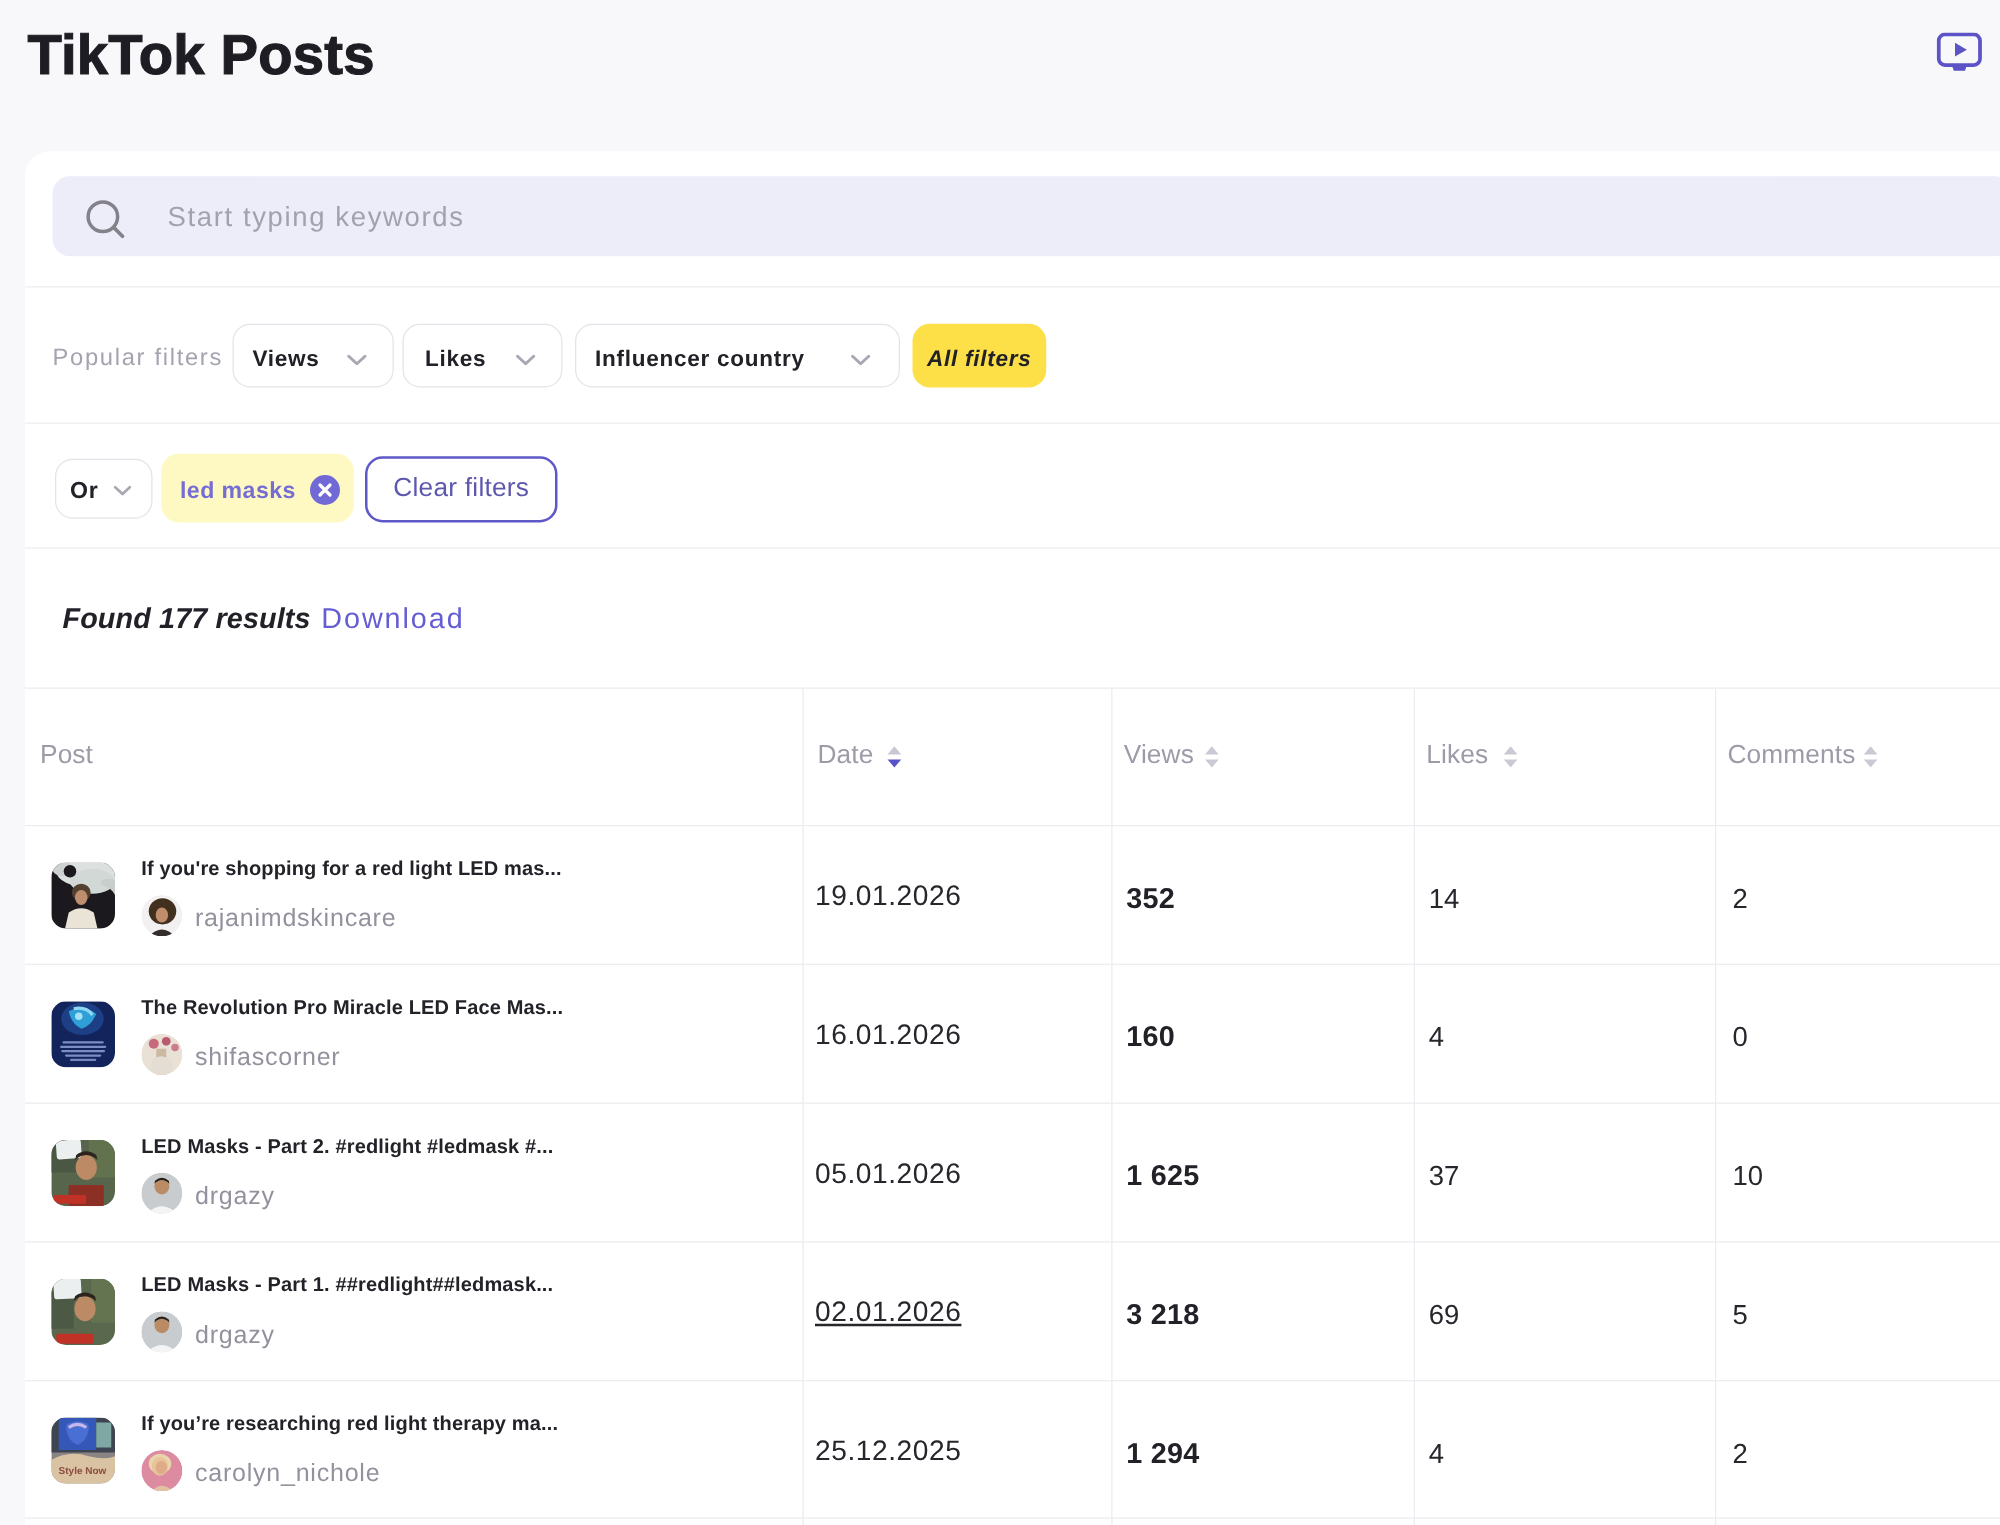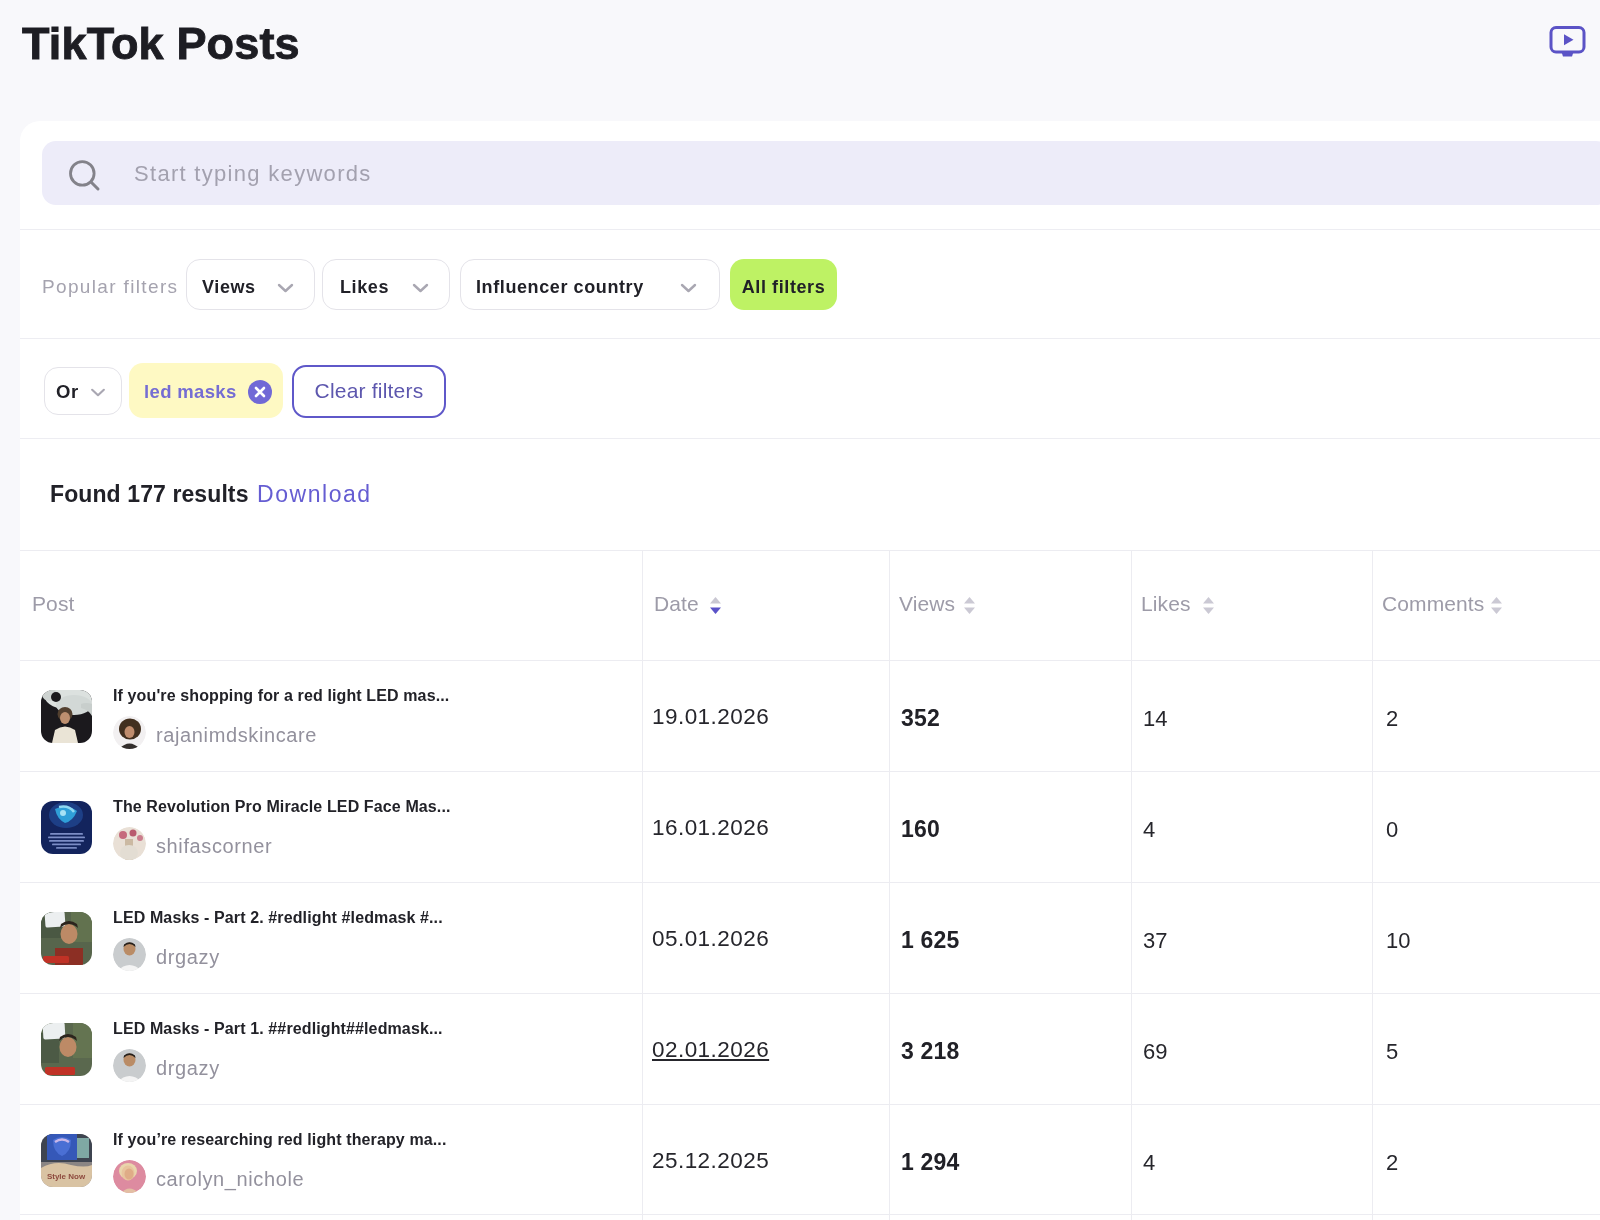--- a/index.html
+++ b/index.html
@@ -12,21 +12,21 @@
         color:#1d1d23; letter-spacing:0.15px; line-height:1; -webkit-text-stroke:0.9px #1d1d23; }
   .searchbar { position:absolute; left:22px; top:20px; width:1568px; height:64px;
                background:#edecf9; border-radius:14px; }
   .ph { position:absolute; left:92px; top:21px; font-size:22px; letter-spacing:1.3px; color:#a3a1af; line-height:24px; }
   .hr { position:absolute; left:0; height:1px; background:#ededf2; width:1590px; }
   .graylab { font-size:19px; letter-spacing:1.35px; color:#a5a3af; }
   .btn { position:absolute; height:51px; border:1px solid #e4e3e9; border-radius:14px;
          background:#fff; color:#212128; font-size:18px; font-weight:700; letter-spacing:0.6px;
          display:flex; align-items:center; padding-top:3px; }
   .chev { display:inline-block; margin-left:auto; }
-  .btn-lav { background:#bef264; border:none; }
+  .btn-lav { background:#fde047; border:none;font-style:italic; }
   .chip { position:absolute; background:#fef9c3; border-radius:14px; color:#756dd3;
           font-size:18.5px; font-weight:700; letter-spacing:0.35px; display:flex; align-items:center; padding-top:2px; }
   .clearbtn { position:absolute; background:#fff; border:2px solid #5f58c9; border-radius:14px;
               color:#5d57ae; font-size:21px; letter-spacing:0.2px; display:flex; align-items:center; justify-content:center; }
   .found { position:absolute; font-size:23px; font-weight:700; color:#212128; letter-spacing:0.1px; }
   .dl { position:absolute; font-size:23px; color:#655dd2; letter-spacing:1.55px; }
   .vline { position:absolute; width:1px; background:#ececf1; }
   .hline { position:absolute; height:1px; background:#ececf1; }
   .th { position:absolute; font-size:21px; color:#9d9ba8; letter-spacing:0.1px; }
   .title { position:absolute; font-size:16px; font-weight:700; color:#222228; letter-spacing:0.12px; white-space:nowrap; }
@@ -85,21 +85,21 @@
   </div>
   <div class="chip" style="left:109px; top:242px; width:154px; height:55px; padding-left:15px;">led masks
     <svg style="margin-left:11px;" width="24" height="24" viewBox="0 0 24 24">
       <circle cx="12" cy="12" r="12" fill="#7169d6"></circle>
       <path d="M8 8 L16 16 M16 8 L8 16" stroke="#fff" stroke-width="2.6" stroke-linecap="round"></path>
     </svg>
   </div>
   <div class="clearbtn" style="left:272px; top:243.5px; width:154px; height:53px;">Clear filters</div>
   <div class="hr" style="top:317px;"></div>
 
-  <div class="found" style="left:30px; top:359.5px;">Found 177 results</div>
+  <div class="found" style="left:30px; top:359.5px;font-style:italic;">Found 177 results</div>
   <div class="dl" style="left:237px; top:359.5px;">Download</div>
 
   <div class="hline" style="left:0; top:429px; width:1590px;"></div>
   <div class="hline" style="left:0; top:539px; width:1590px;"></div>
   <div class="vline" style="left:622px; top:429px; height:681px;"></div>
   <div class="vline" style="left:869px; top:429px; height:681px;"></div>
   <div class="vline" style="left:1111px; top:429px; height:681px;"></div>
   <div class="vline" style="left:1352px; top:429px; height:681px;"></div>
 
   <div class="th" style="left:12px; top:471px;">Post</div>

